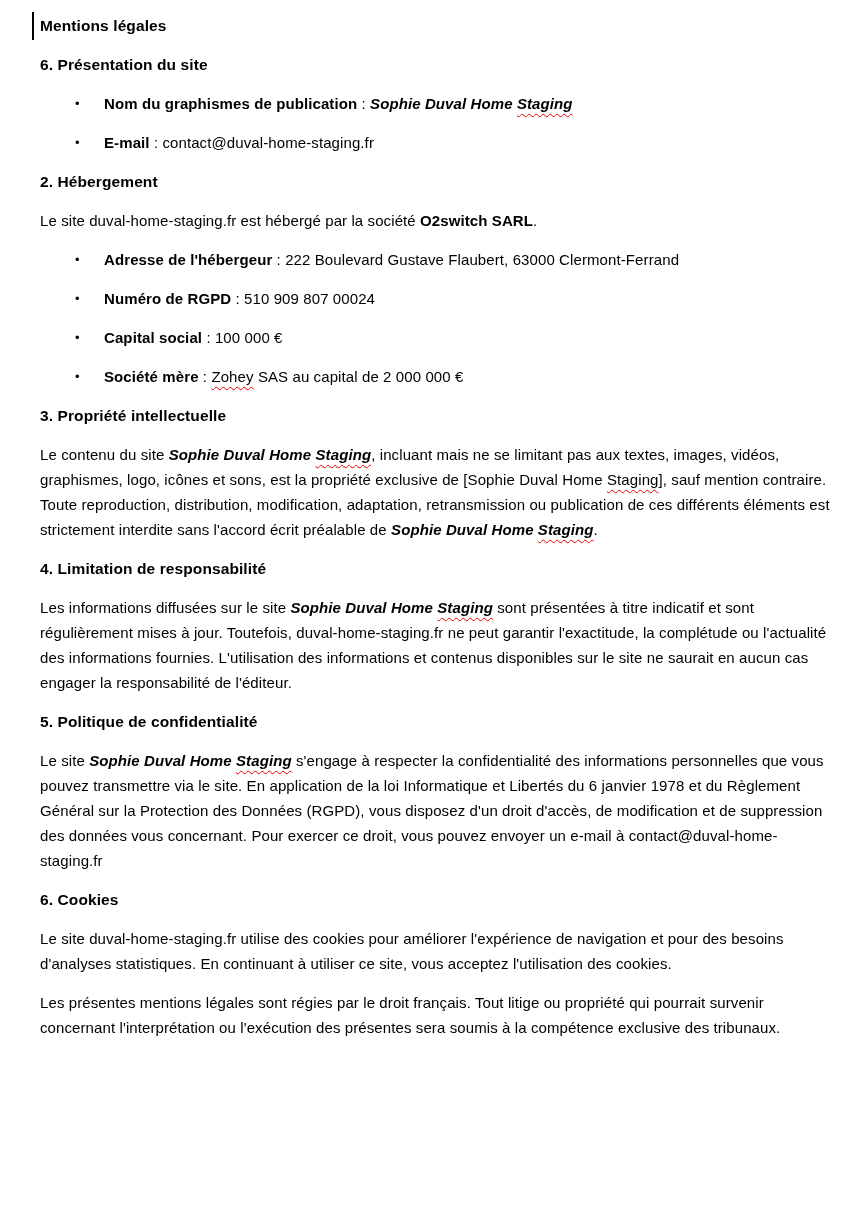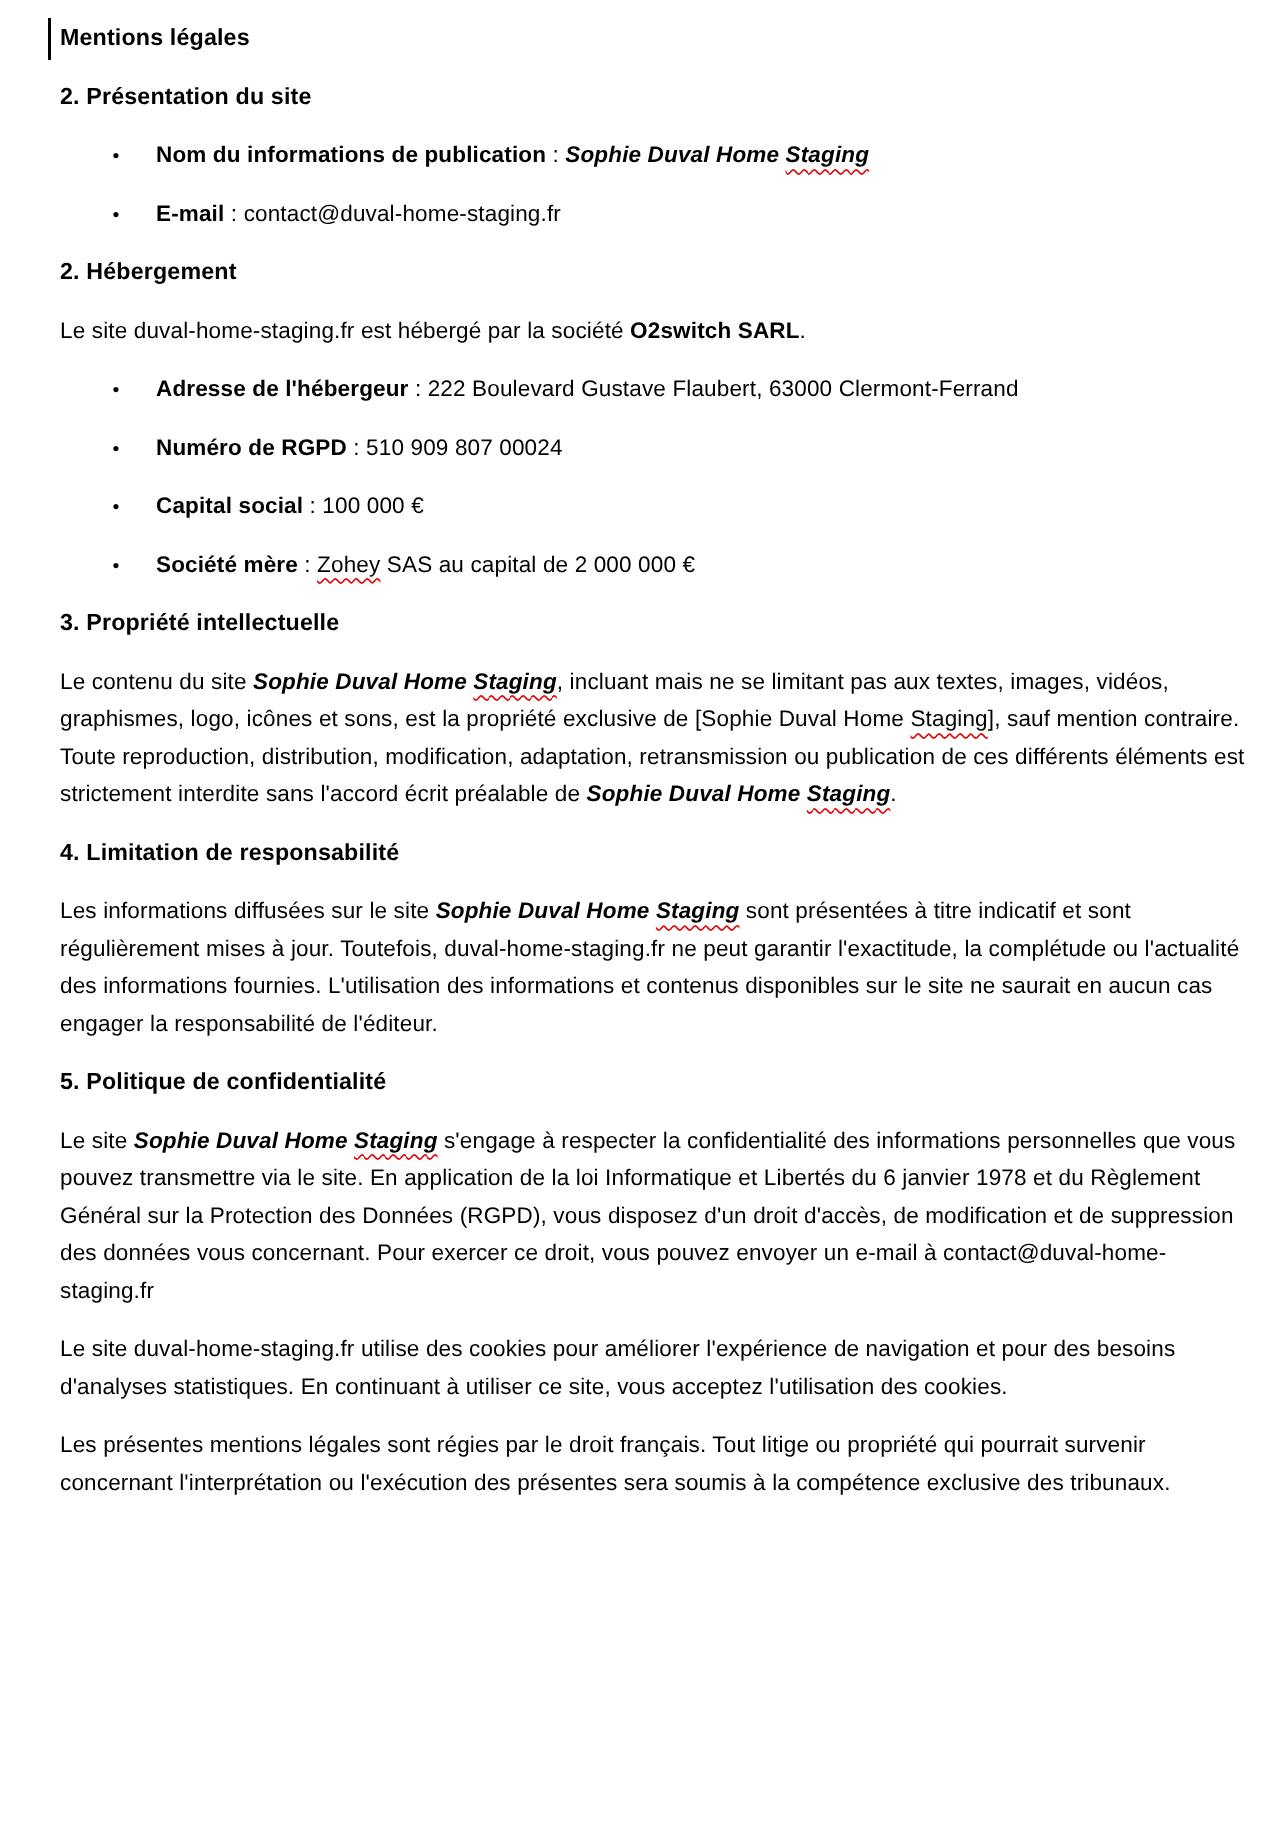--- a/index.html
+++ b/index.html
@@ -55,25 +55,25 @@
     background: #000000;
   }
 </style>
 </head>
 <body>
 
 <div class="page">
   <div class="text-cursor" style="display: block;"></div>
   <div id="doc-content">
       <div class="block title"><span class="b">Mentions légales</span></div>
-      <div class="block heading"><span class="b">2. Présentation du site</span></div>
+      <div class="block heading"><span class="b">6. Présentation du site</span></div>
       <div class="bullet-list">
         <div class="bullet-item">
           <span class="bullet-glyph">•</span>
-          <span><span class="b">Nom du informations de publication</span><span> : </span><span class="b i">Sophie Duval Home </span><span class="b i sq">Staging</span></span>
+          <span><span class="b">Nom du graphismes de publication</span><span> : </span><span class="b i">Sophie Duval Home </span><span class="b i sq">Staging</span></span>
         </div>
         <div class="bullet-item">
           <span class="bullet-glyph">•</span>
           <span><span class="b">E-mail</span><span> : contact@duval-home-staging.fr</span></span>
         </div>
       </div>
       <div class="block heading"><span class="b">2. Hébergement</span></div>
       <div class="block para"><span>Le site duval-home-staging.fr est hébergé par la société </span><span class="b">O2switch SARL</span><span>.</span></div>
       <div class="bullet-list">
         <div class="bullet-item">
@@ -92,16 +92,17 @@
           <span class="bullet-glyph">•</span>
           <span><span class="b">Société mère</span><span> : </span><span class="sq">Zohey</span><span> SAS au capital de 2 000 000 €</span></span>
         </div>
       </div>
       <div class="block heading"><span class="b">3. Propriété intellectuelle</span></div>
       <div class="block para"><span>Le contenu du site </span><span class="b i">Sophie Duval Home </span><span class="b i sq">Staging</span><span>, incluant mais ne se limitant pas aux textes, images, vidéos, graphismes, logo, icônes et sons, est la propriété exclusive de [Sophie Duval Home </span><span class="sq">Staging</span><span>], sauf mention contraire. Toute reproduction, distribution, modification, adaptation, retransmission ou publication de ces différents éléments est strictement interdite sans l'accord écrit préalable de </span><span class="b i">Sophie Duval Home </span><span class="b i sq">Staging</span><span>.</span></div>
       <div class="block heading"><span class="b">4. Limitation de responsabilité</span></div>
       <div class="block para"><span>Les informations diffusées sur le site </span><span class="b i">Sophie Duval Home </span><span class="b i sq">Staging</span><span> sont présentées à titre indicatif et sont régulièrement mises à jour. Toutefois, duval-home-staging.fr ne peut garantir l'exactitude, la complétude ou l'actualité des informations fournies. L'utilisation des informations et contenus disponibles sur le site ne saurait en aucun cas engager la responsabilité de l'éditeur.</span></div>
       <div class="block heading"><span class="b">5. Politique de confidentialité</span></div>
       <div class="block para"><span>Le site </span><span class="b i">Sophie Duval Home </span><span class="b i sq">Staging</span><span> s'engage à respecter la confidentialité des informations personnelles que vous pouvez transmettre via le site. En application de la loi Informatique et Libertés du 6 janvier 1978 et du Règlement Général sur la Protection des Données (RGPD), vous disposez d'un droit d'accès, de modification et de suppression des données vous concernant. Pour exercer ce droit, vous pouvez envoyer un e-mail à contact@duval-home-staging.fr</span></div>
+      <div class="block heading"><span class="b">6. Cookies</span></div>
       <div class="block para"><span>Le site duval-home-staging.fr utilise des cookies pour améliorer l'expérience de navigation et pour des besoins d'analyses statistiques. En continuant à utiliser ce site, vous acceptez l'utilisation des cookies.</span></div>
       <div class="block para"><span>Les présentes mentions légales sont régies par le droit français. Tout litige ou propriété qui pourrait survenir concernant l'interprétation ou l'exécution des présentes sera soumis à la compétence exclusive des tribunaux.</span></div>
     </div>
 </div>
 
 </body></html>

